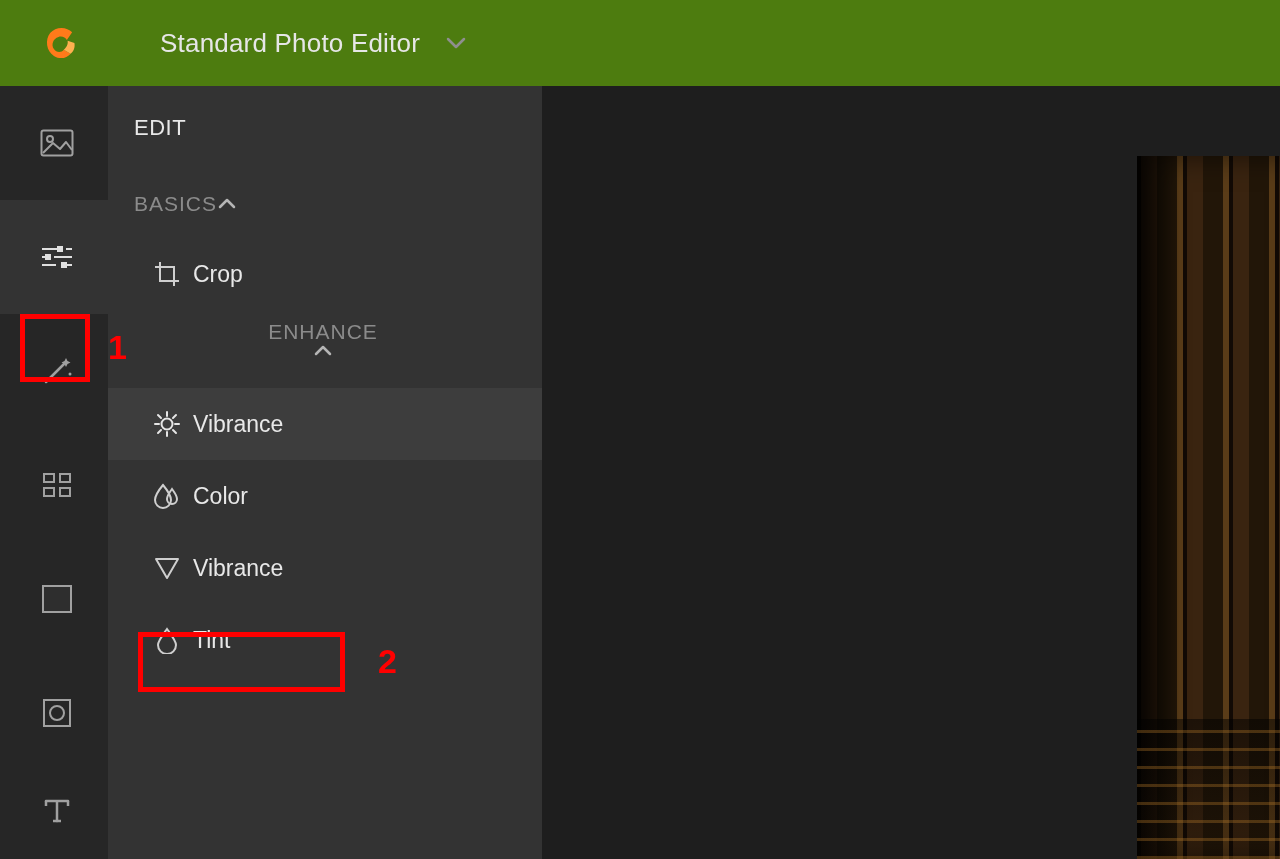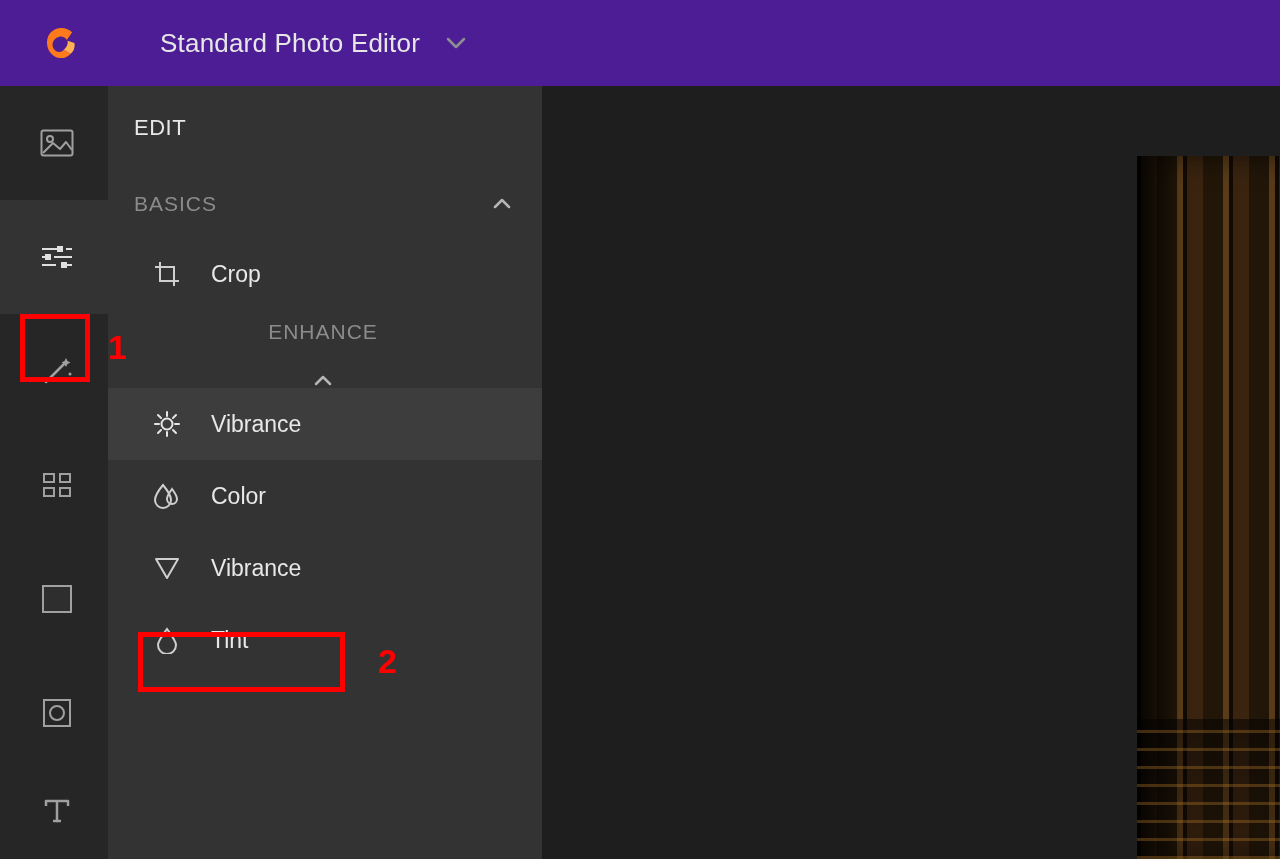--- a/index.html
+++ b/index.html
@@ -1,20 +1,20 @@
 <!DOCTYPE html>
 <html><head>
 <meta charset="utf-8">
 <style>
   * { margin:0; padding:0; box-sizing:border-box; }
   html,body { width:1280px; height:859px; overflow:hidden; font-family:"Helvetica Neue",Arial,sans-serif; background:#1e1e1e; color:#d0d0d0; }
   
   .topbar {
     position:absolute; left:0; top:0; width:1280px; height:86px;
-    background:#4c1d95; display:flex; align-items:center; padding-left:40px;
+    background:#4d7c0f; display:flex; align-items:center; padding-left:40px;
   }
   .logo { width:40px; height:40px; display:flex; align-items:center; justify-content:center; margin-right:80px; }
   .title-wrap { display:flex; align-items:center; gap:26px; cursor:pointer; }
   .title-text { font-size:26px; font-weight:400; color:#e6e6e6; letter-spacing:.2px; }
   .chevron-down svg { display:block; }
 
   
   .rail {
     position:absolute; left:0; top:86px; width:114px; height:773px;
     background:#262626; border-right:1px solid #1b1b1b;
@@ -29,28 +29,28 @@
   
   .panel {
     position:absolute; left:108px; top:86px; width:434px; height:773px;
     background:#333333;
   }
   .panel-header {
     height:84px; display:flex; align-items:center; padding-left:26px;
     color:#e8e8e8; font-size:22px; font-weight:500; letter-spacing:.5px;
   }
   .section-header {
-    height:68px; display:flex; align-items:center; justify-content:space-between;
+    height:68px; display:flex; align-items:center; justify-content:flex-start;
     padding:0 30px 0 26px; cursor:pointer;
   }
   .section-title { color:#8b8b8b; font-size:21px; font-weight:400; letter-spacing:1px; }
   .chevron-up svg { display:block; }
 
   .tool-item {
-    height:72px; display:flex; align-items:center; gap:29px;
+    height:72px; display:flex; align-items:center; gap:11px;
     padding-left:44px; cursor:pointer; position:relative;
   }
   .tool-item.selected { background:#3d3d3d; }
   .tool-icon { width:30px; height:30px; display:flex; align-items:center; justify-content:center; flex-shrink:0; }
   .tool-label { color:#e8e8e8; font-size:23px; font-weight:400; }
 
   
   .canvas {
     position:absolute; left:548px; top:86px; width:732px; height:773px;
     background:#1e1e1e;

